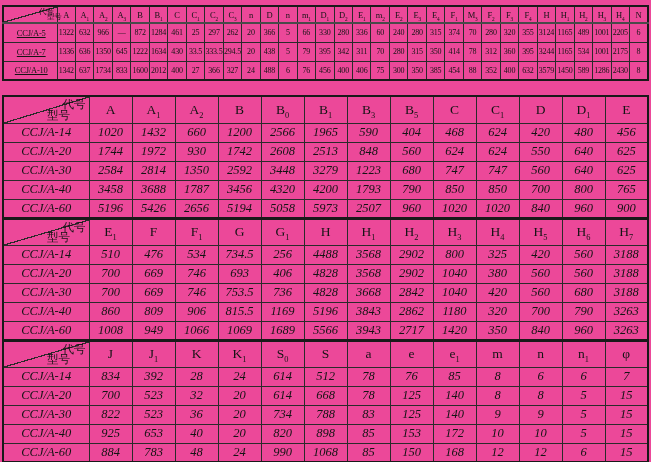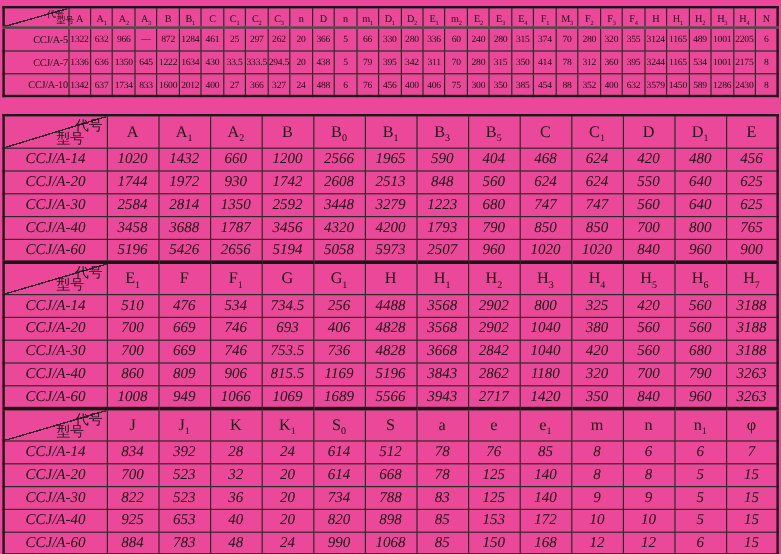--- a/index.html
+++ b/index.html
@@ -9,21 +9,21 @@
 
   table { border-collapse: collapse; table-layout: fixed; position: absolute; }
   td { border: 1px solid #2b2b2b; text-align: center; vertical-align: middle; white-space: nowrap; overflow: visible; padding: 0; }
   sub { font-size: 0.62em; line-height: 0; }
 
   
   .top-table { left: 2px; top: 5px; width: 647px; border: 2px solid #191919; font-size: 8px; letter-spacing: -0.2px; }
   .top-table .t-head-row { height: 17px; }
   .top-table .t-head-row td { border-bottom: 2px solid #4a4a4a; font-size: 8.5px; }
   .top-table .t-data-row { height: 19px; }
-  .top-table td.model { text-align: right; padding-left: 2px; font-size: 8.5px; }
+  .top-table td.model { text-align: center; padding-left: 2px; font-size: 8.5px; text-decoration: underline; }
 
   
   .bottom-table { left: 2px; top: 95px; width: 647px; border: 2px solid #191919; font-size: 12.5px; }
   .bottom-table .b-head-row { height: 27px; }
   .bottom-table .b-head-row td { font-size: 13.5px; }
   .bottom-table .b-data-row { height: 19px; font-style: italic; }
   .bottom-table tr.section-sep td { border-top: 3px solid #191919; }
   .bottom-table td.model { font-size: 12.5px; }
 
   

